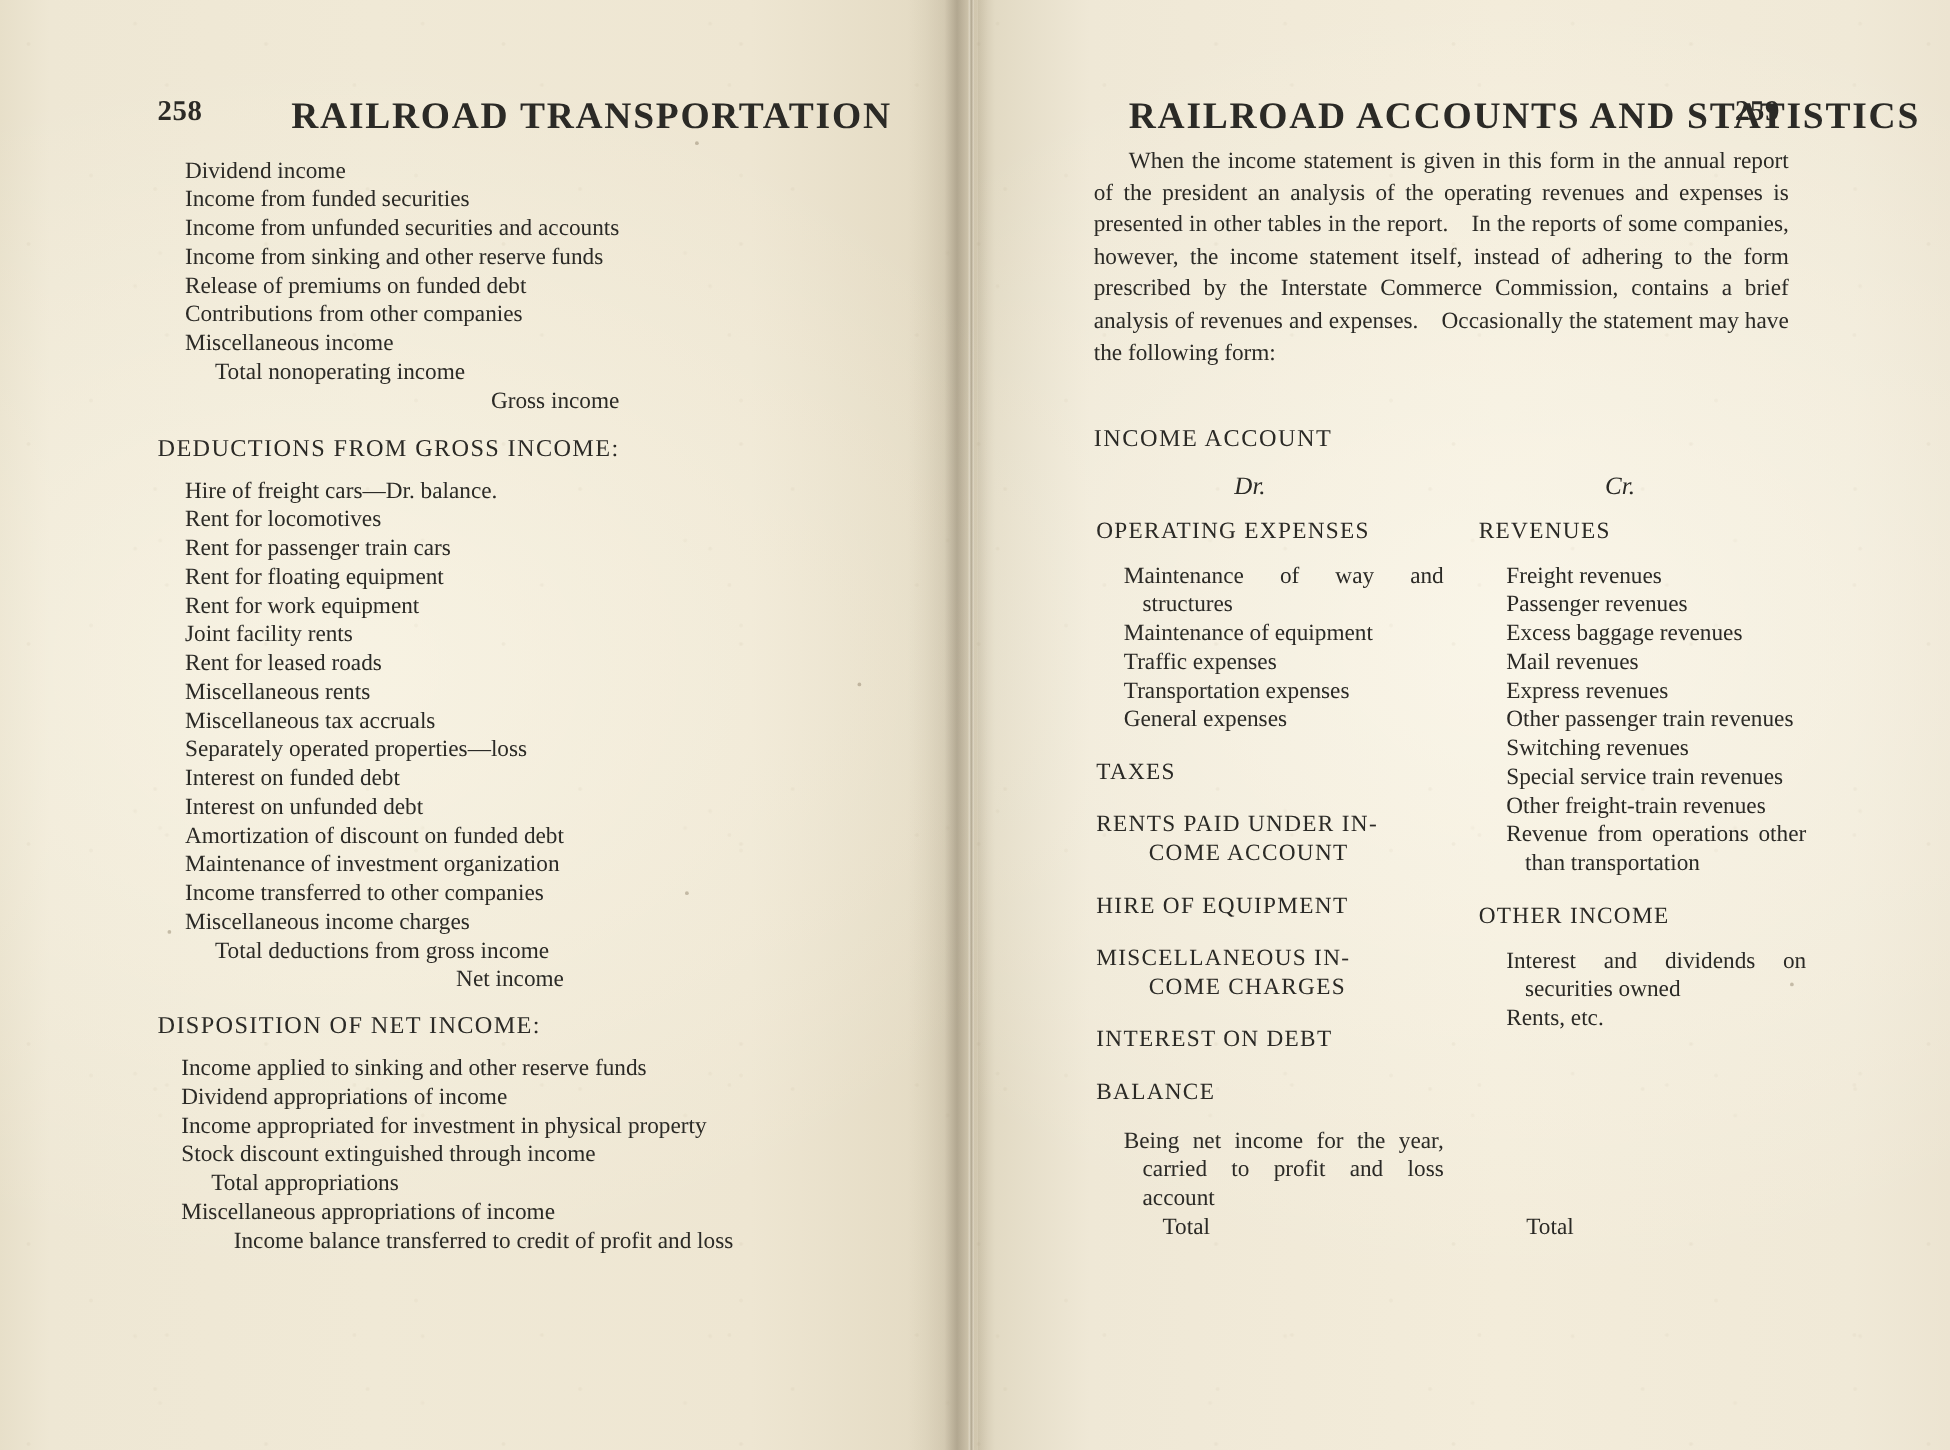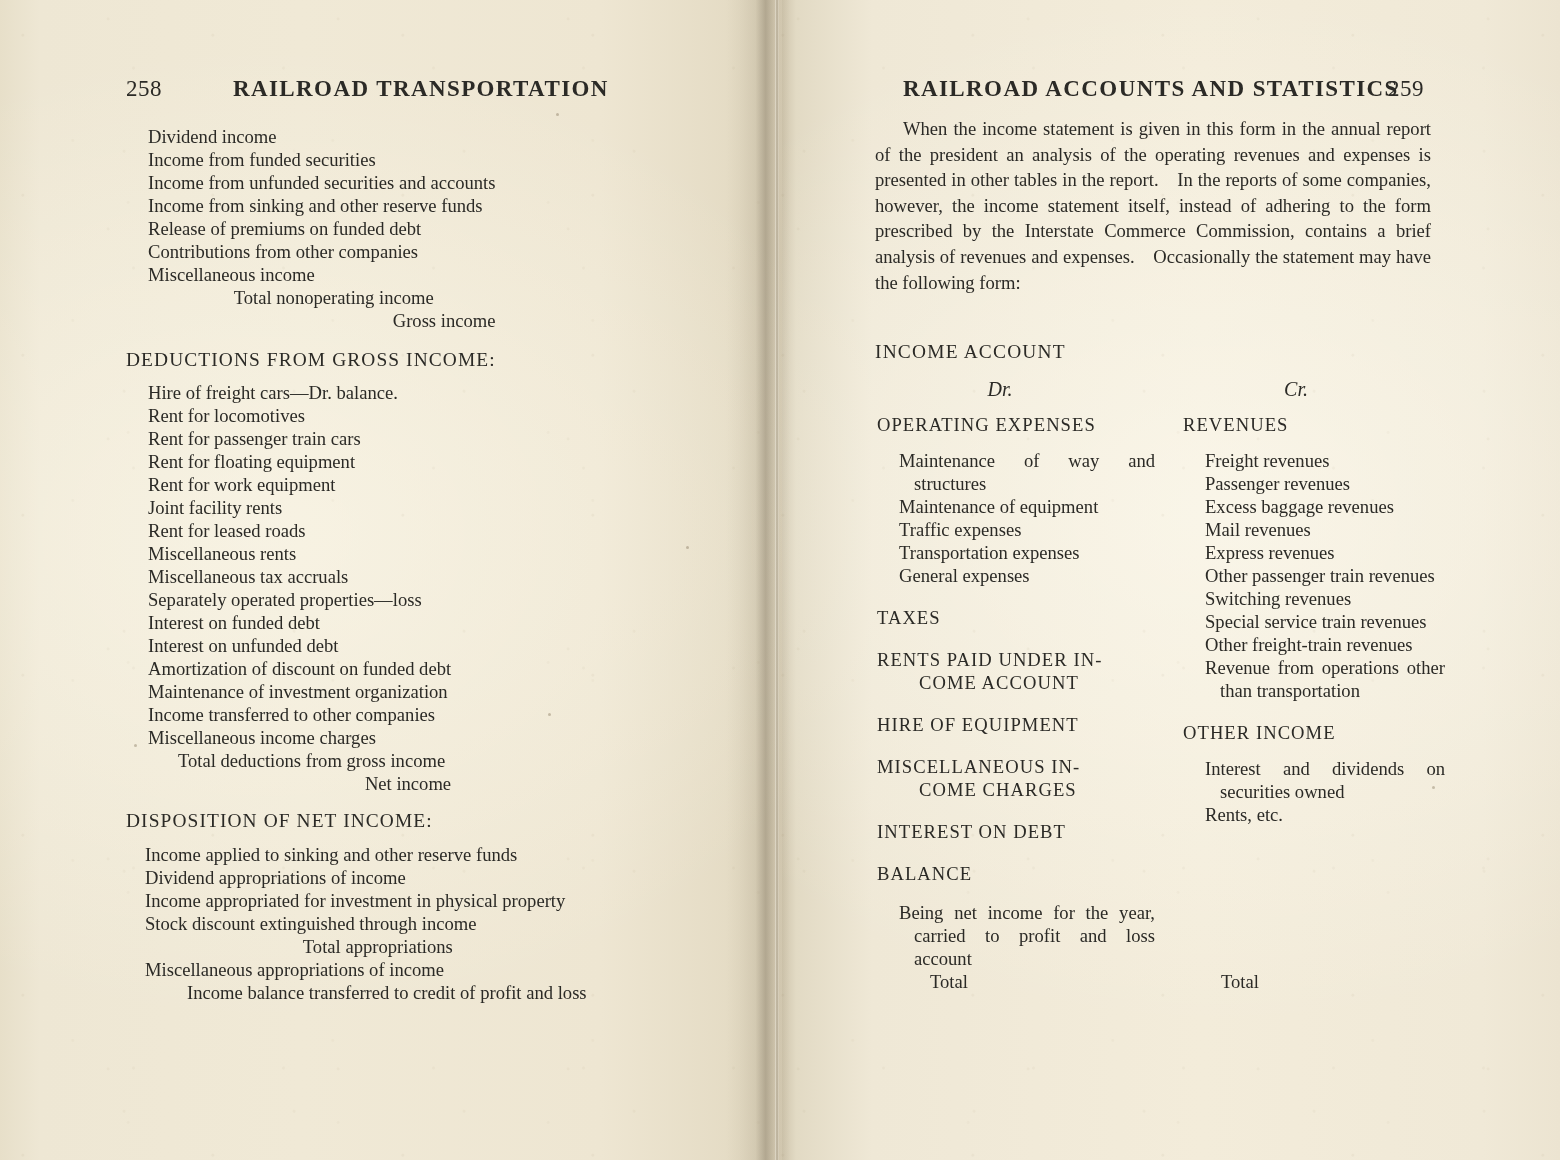--- a/index.html
+++ b/index.html
@@ -71,29 +71,29 @@
       radial-gradient(circle at 73% 63%, rgba(150,130,95,.20) 0 1px, transparent 2px),
       radial-gradient(circle at 28% 78%, rgba(150,130,95,.16) 0 1px, transparent 2px),
       radial-gradient(circle at 89% 34%, rgba(150,130,95,.18) 0 1px, transparent 2px),
       radial-gradient(circle at 61% 88%, rgba(150,130,95,.15) 0 1px, transparent 2px);
     background-size: 190px 160px, 230px 210px, 170px 240px, 260px 180px, 150px 200px, 210px 230px;
   }
 
   
   .running-head {
     position: absolute;
-    font-size: 23px;
+    font-size: 30px;
     letter-spacing: 1.4px;
     font-weight: bold;
     white-space: nowrap;
   }
   .folio {
     position: absolute;
     font-size: 23px;
-    font-weight: normal;
+    font-weight: bold;
     letter-spacing: .5px;
   }
 
   .col {
     position: absolute;
     font-size: 18.6px;
     line-height: 23px;
   }
   .item { white-space: nowrap; }
   .caps {
@@ -101,21 +101,21 @@
     white-space: nowrap;
   }
 
   
   #left-list-1 { left: 148px; top: 125px; }
   #left-head-1 { left: 126px; top: 348px; font-size: 19.4px; }
   #left-list-2 { left: 148px; top: 381px; }
   #left-head-2 { left: 126px; top: 809px; font-size: 19.4px; }
   #left-list-3 { left: 145px; top: 843px; }
 
-  .ind-1 { padding-left: 24px; text-align: center; }
+  .ind-1 { padding-left: 24px; }
   .ind-2 { padding-left: 42px; text-align: right; }
 
   
   #para {
     position: absolute;
     left: 875px;
     top: 116px;
     width: 556px;
     font-size: 18.6px;
     line-height: 25.6px;

